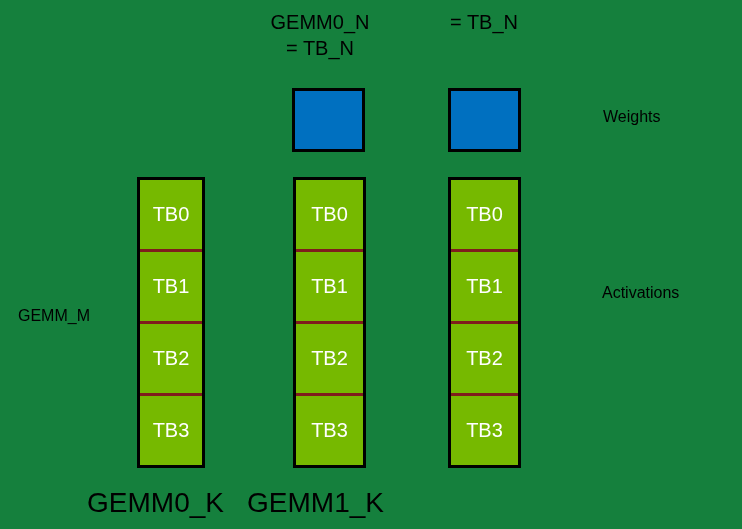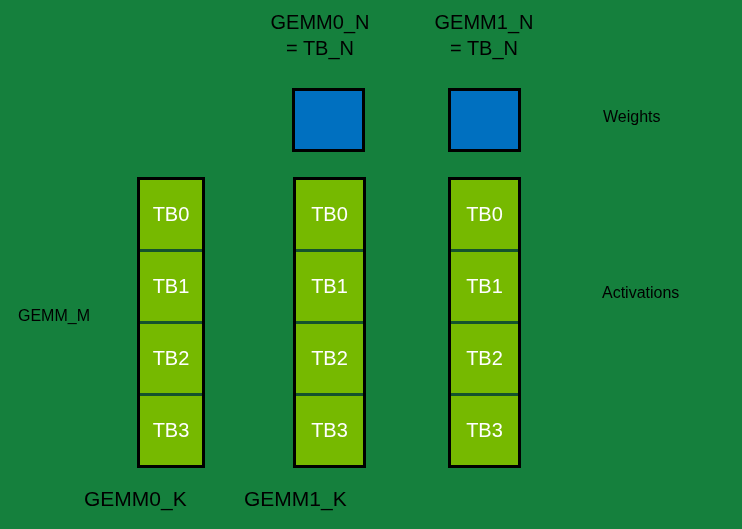--- a/index.html
+++ b/index.html
@@ -40,54 +40,53 @@
     top: 177px;
     height: 291px;
     background: #76b900;
     border: 3px solid #000000;
     box-sizing: border-box;
     display: flex;
     flex-direction: column;
   }
   .tb-cell {
     flex: 1 1 0;
-    border-top: 3px solid #14532d;
+    border-top: 3px solid #7f1d1d;
     display: flex;
     align-items: center;
     justify-content: center;
     color: #ffffff;
     font-size: 20px;
   }
   .tb-cell:first-child { border-top: none; }
   .side-label {
     position: absolute;
     font-size: 16px;
     white-space: nowrap;
     color: #000000;
   }
   .bottom-label {
     position: absolute;
     top: 487px;
     width: 140px;
-    text-align: left;
-    font-size: 21px;
+    text-align: right;
+    font-size: 28px;
     color: #000000;
   }
 </style>
 </head>
 <body>
 
 <div class="canvas">
 
   <div class="top-label" style="left:235px;">
     <span class="line">GEMM0_N</span>
     <span class="line">= TB_N</span>
   </div>
   <div class="top-label" style="left:399px;">
-    <span class="line">GEMM1_N</span>
     <span class="line">= TB_N</span>
   </div>
 
   <div class="weight-block" style="left:292px;"></div>
   <div class="weight-block" style="left:448px;"></div>
 
   <div class="tb-column" style="left:137px; width:68px;">
     <div class="tb-cell">TB0</div>
     <div class="tb-cell">TB1</div>
     <div class="tb-cell">TB2</div>

